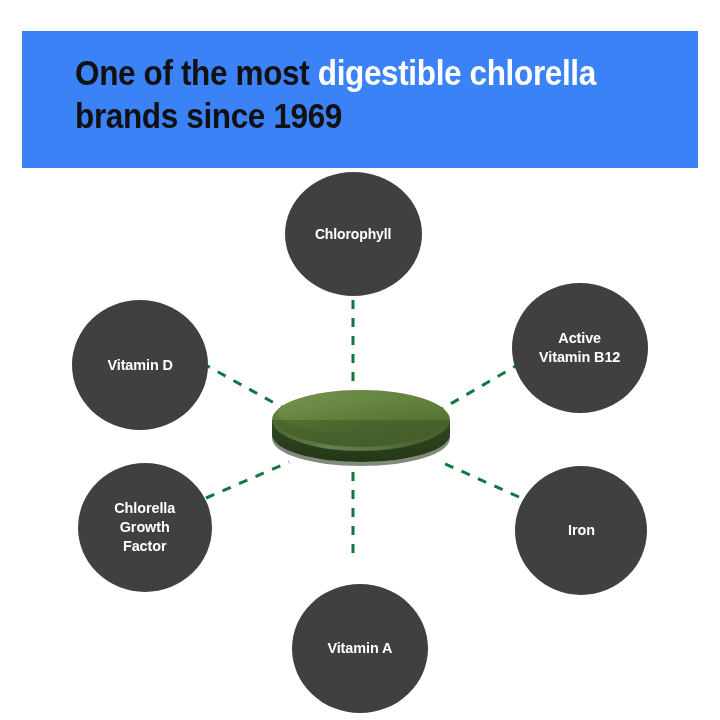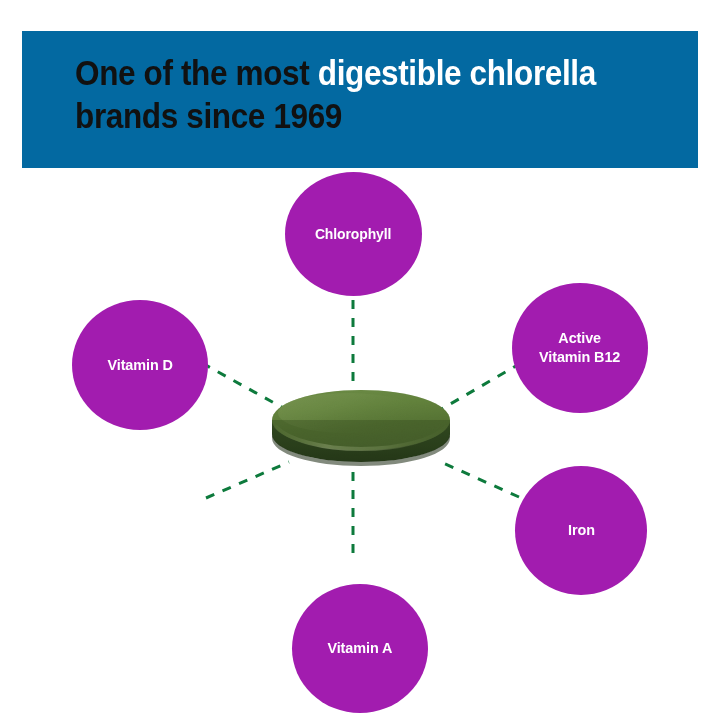--- a/index.html
+++ b/index.html
@@ -20,21 +20,21 @@
     background: #ffffff;
   }
 
   
   .banner {
     position: absolute;
     left: 22px;
     top: 31px;
     width: 676px;
     height: 137px;
-    background: #0369a1;
+    background: #3b82f6;
     box-sizing: border-box;
   }
   .banner-headline {
     position: absolute;
     left: 53px;
     top: 21px;
     width: 610px;
     font-size: 35px;
     line-height: 1.22;
     font-weight: bold;
@@ -55,21 +55,21 @@
     top: 0;
     width: 720px;
     height: 720px;
     pointer-events: none;
   }
 
   
   .node {
     position: absolute;
     border-radius: 50%;
-    background: #a21caf;
+    background: #404040;
     display: flex;
     align-items: center;
     justify-content: center;
     text-align: center;
     box-sizing: border-box;
   }
   .node-label {
     color: #ffffff;
     font-weight: bold;
     font-size: 15.5px;
@@ -138,20 +138,25 @@
   </div>
 
   <div class="node node-iron">
     <span class="node-label">Iron</span>
   </div>
 
   <div class="node node-vitamin-a">
     <span class="node-label">Vitamin A</span>
   </div>
 
+  <div class="node node-cgf">
+    <span class="node-label">Chlorella
+Growth
+Factor</span>
+  </div>
 
   <div class="node node-vitamin-d">
     <span class="node-label">Vitamin D</span>
   </div>
 
   <div class="tablet-wrap">
     <svg class="tablet-svg" viewBox="0 0 182 88" xmlns="http://www.w3.org/2000/svg">
       <defs>
         <linearGradient id="topFace" x1="0" y1="0" x2="0.25" y2="1">
           <stop offset="0%" stop-color="#6d8d46"></stop>

